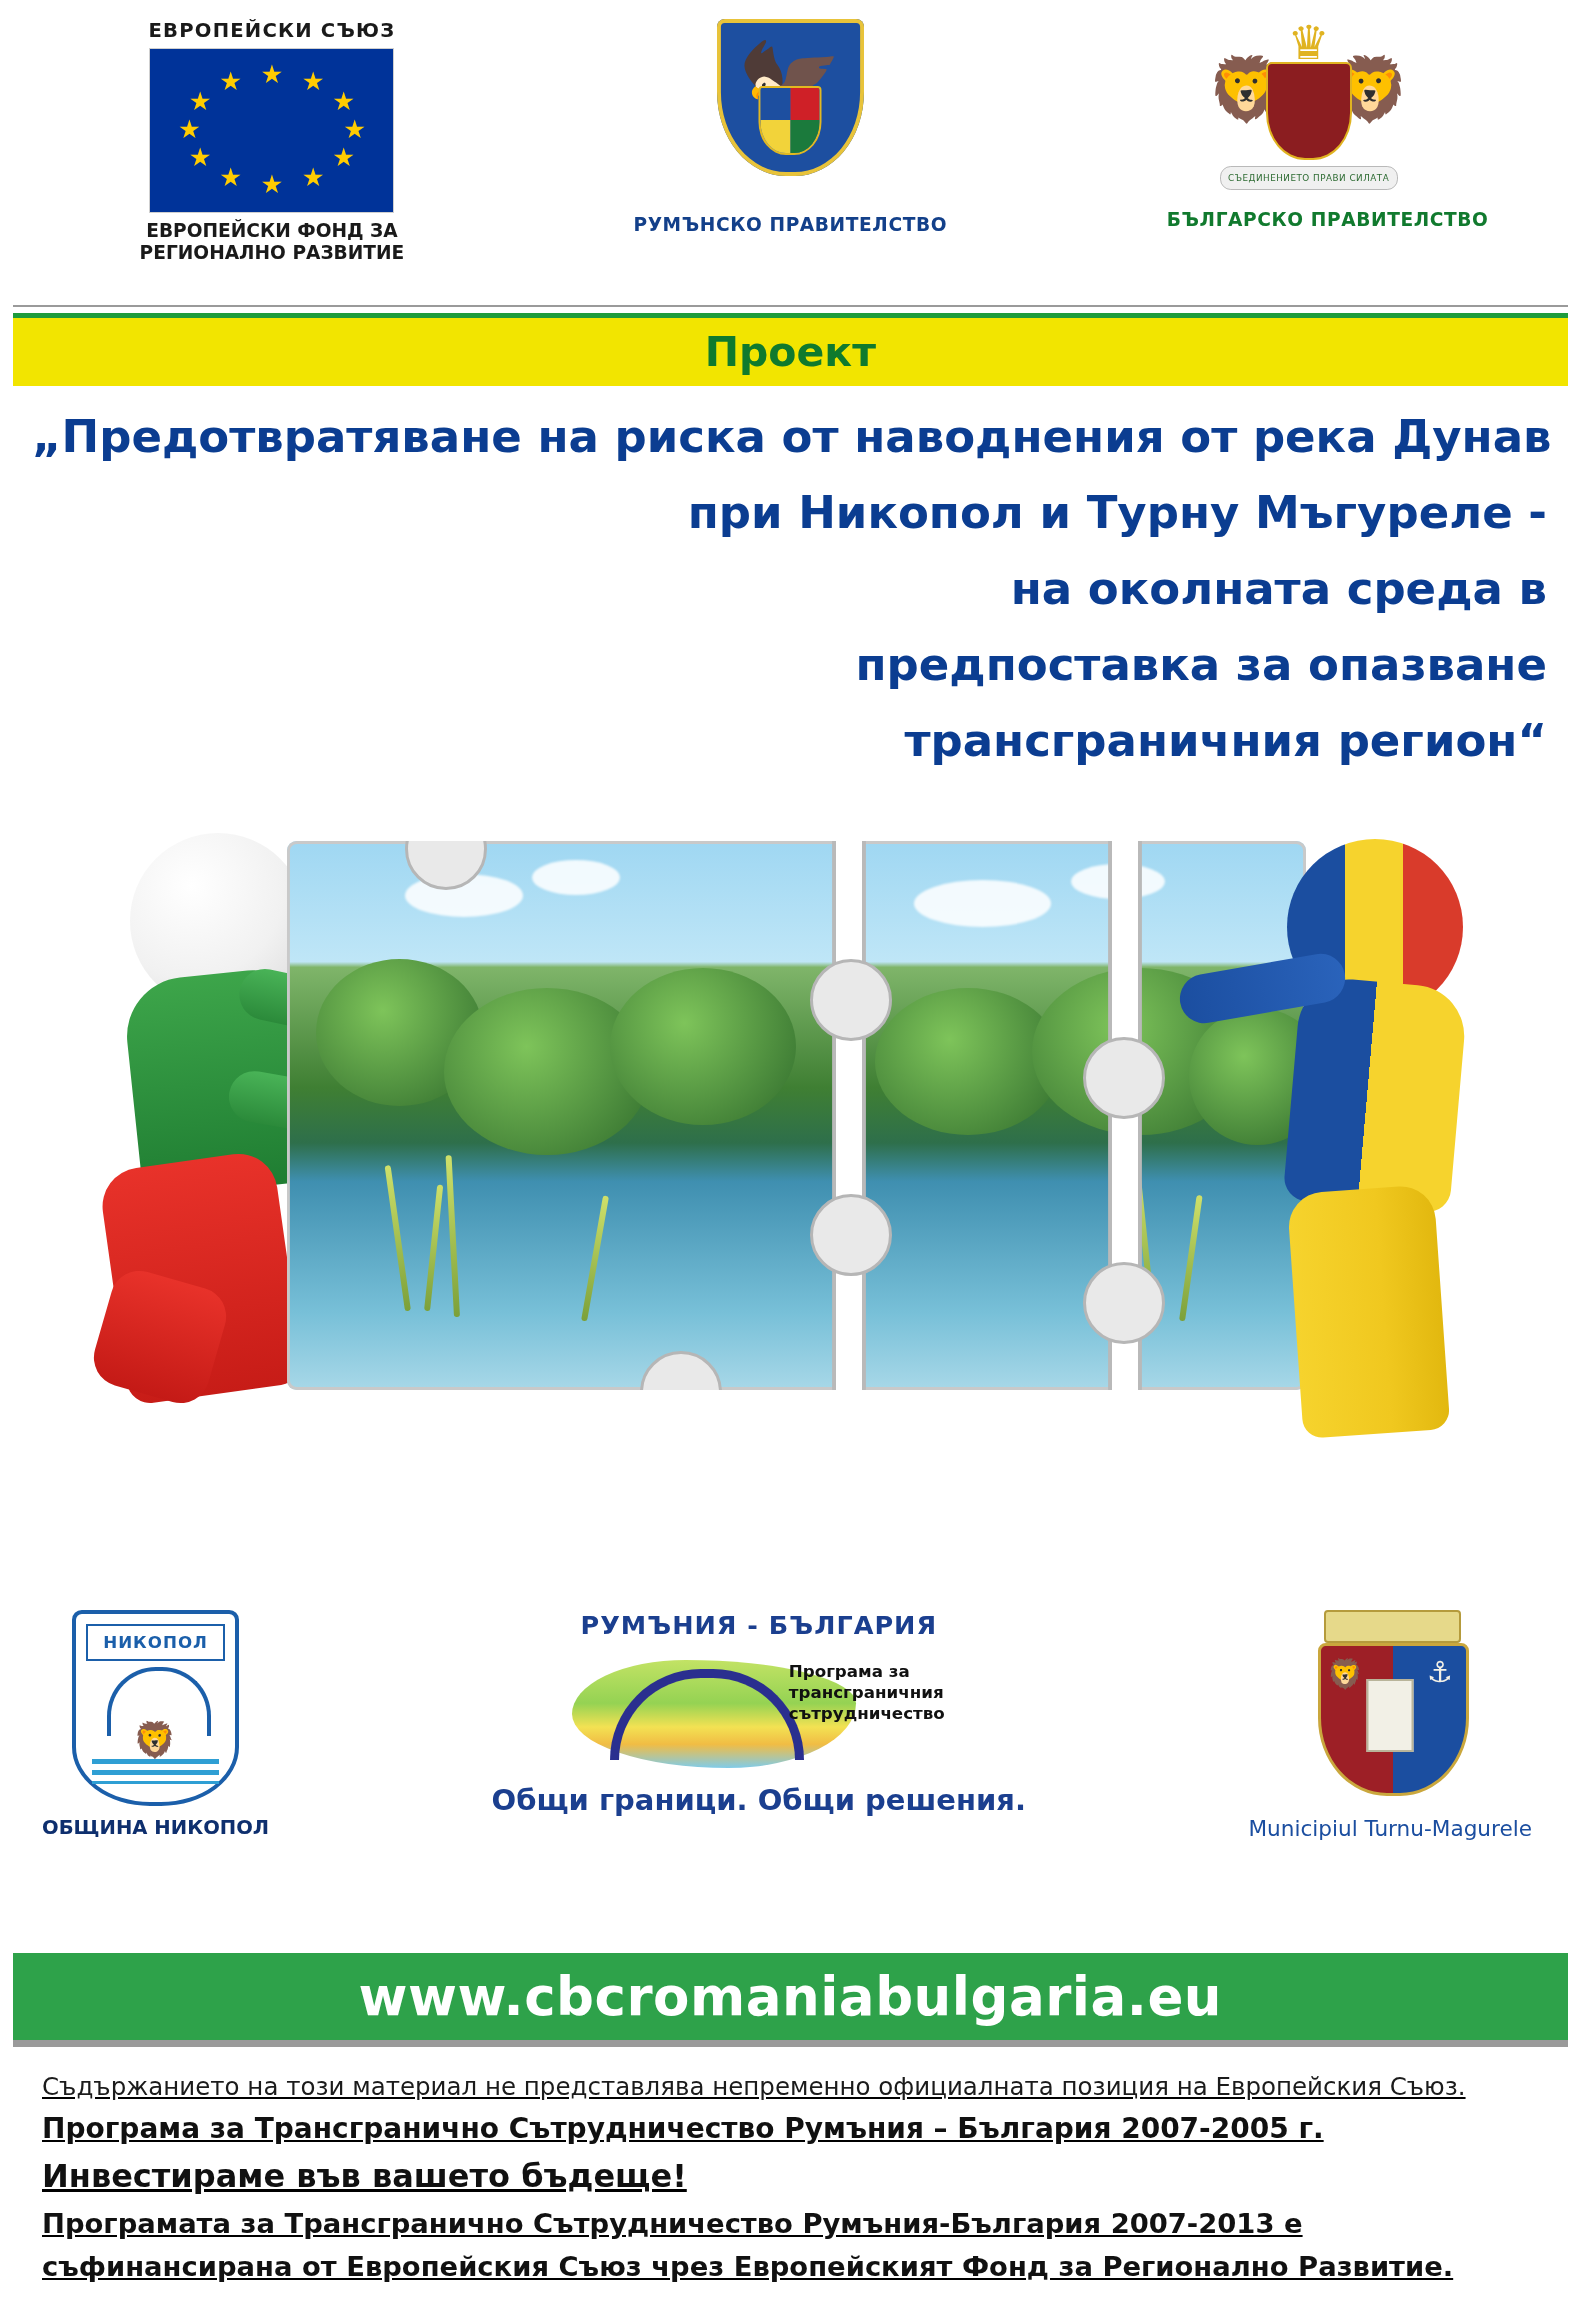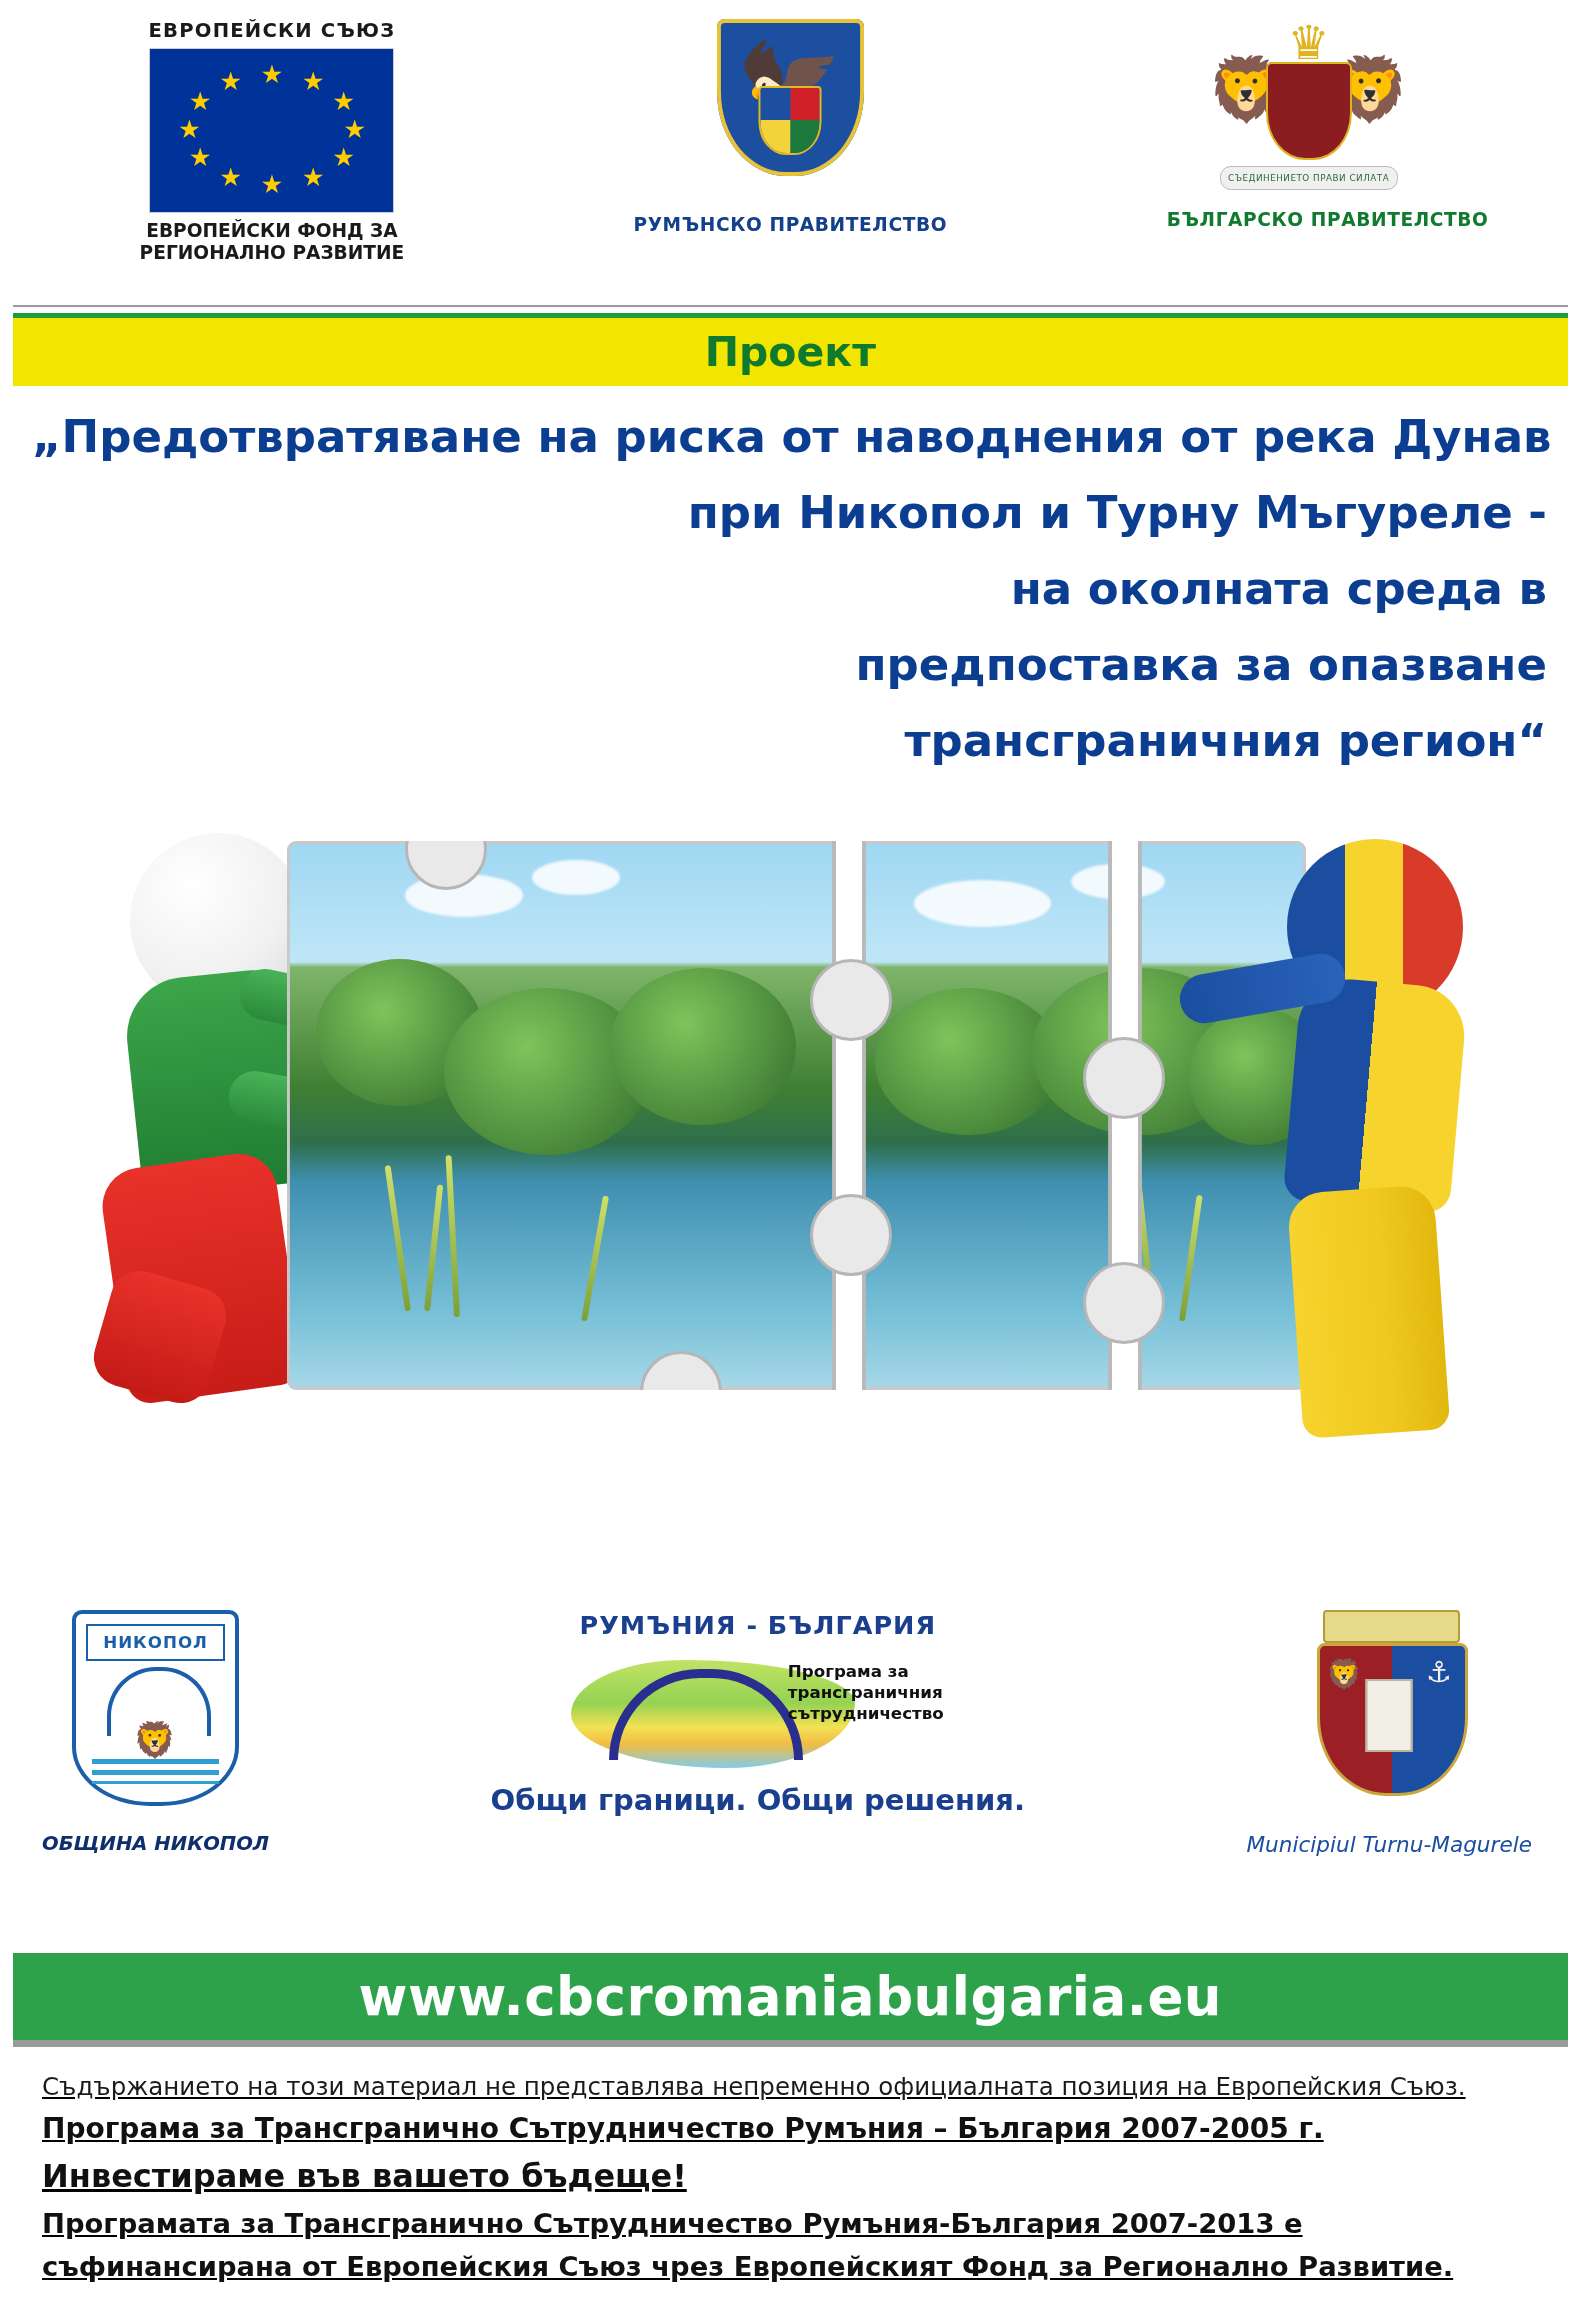--- a/index.html
+++ b/index.html
@@ -348,23 +348,22 @@
   }
   .bl-item {
     display: flex;
     flex-direction: column;
     align-items: center;
     text-align: center;
   }
   .bl-caption {
     font-size: 19.6px;
     font-weight: bold;
-    margin-top: 26px;
+    margin-top: 10px;
     color: #0e2f6e;
-    font-style: italic;
   }
   .bl-caption.ro { color: #1b4ea0; font-weight: normal; font-size: 21.6px; }
   .nikopol-crest {
     width: 167px; height: 196px;
     position: relative;
   }
   .nikopol-crest .frame {
     position: absolute; inset: 0;
     border: 4.9px solid #1b5faa;
     border-radius: 9.8px 9.8px 78px 78px / 9.8px 9.8px 59px 59px;

